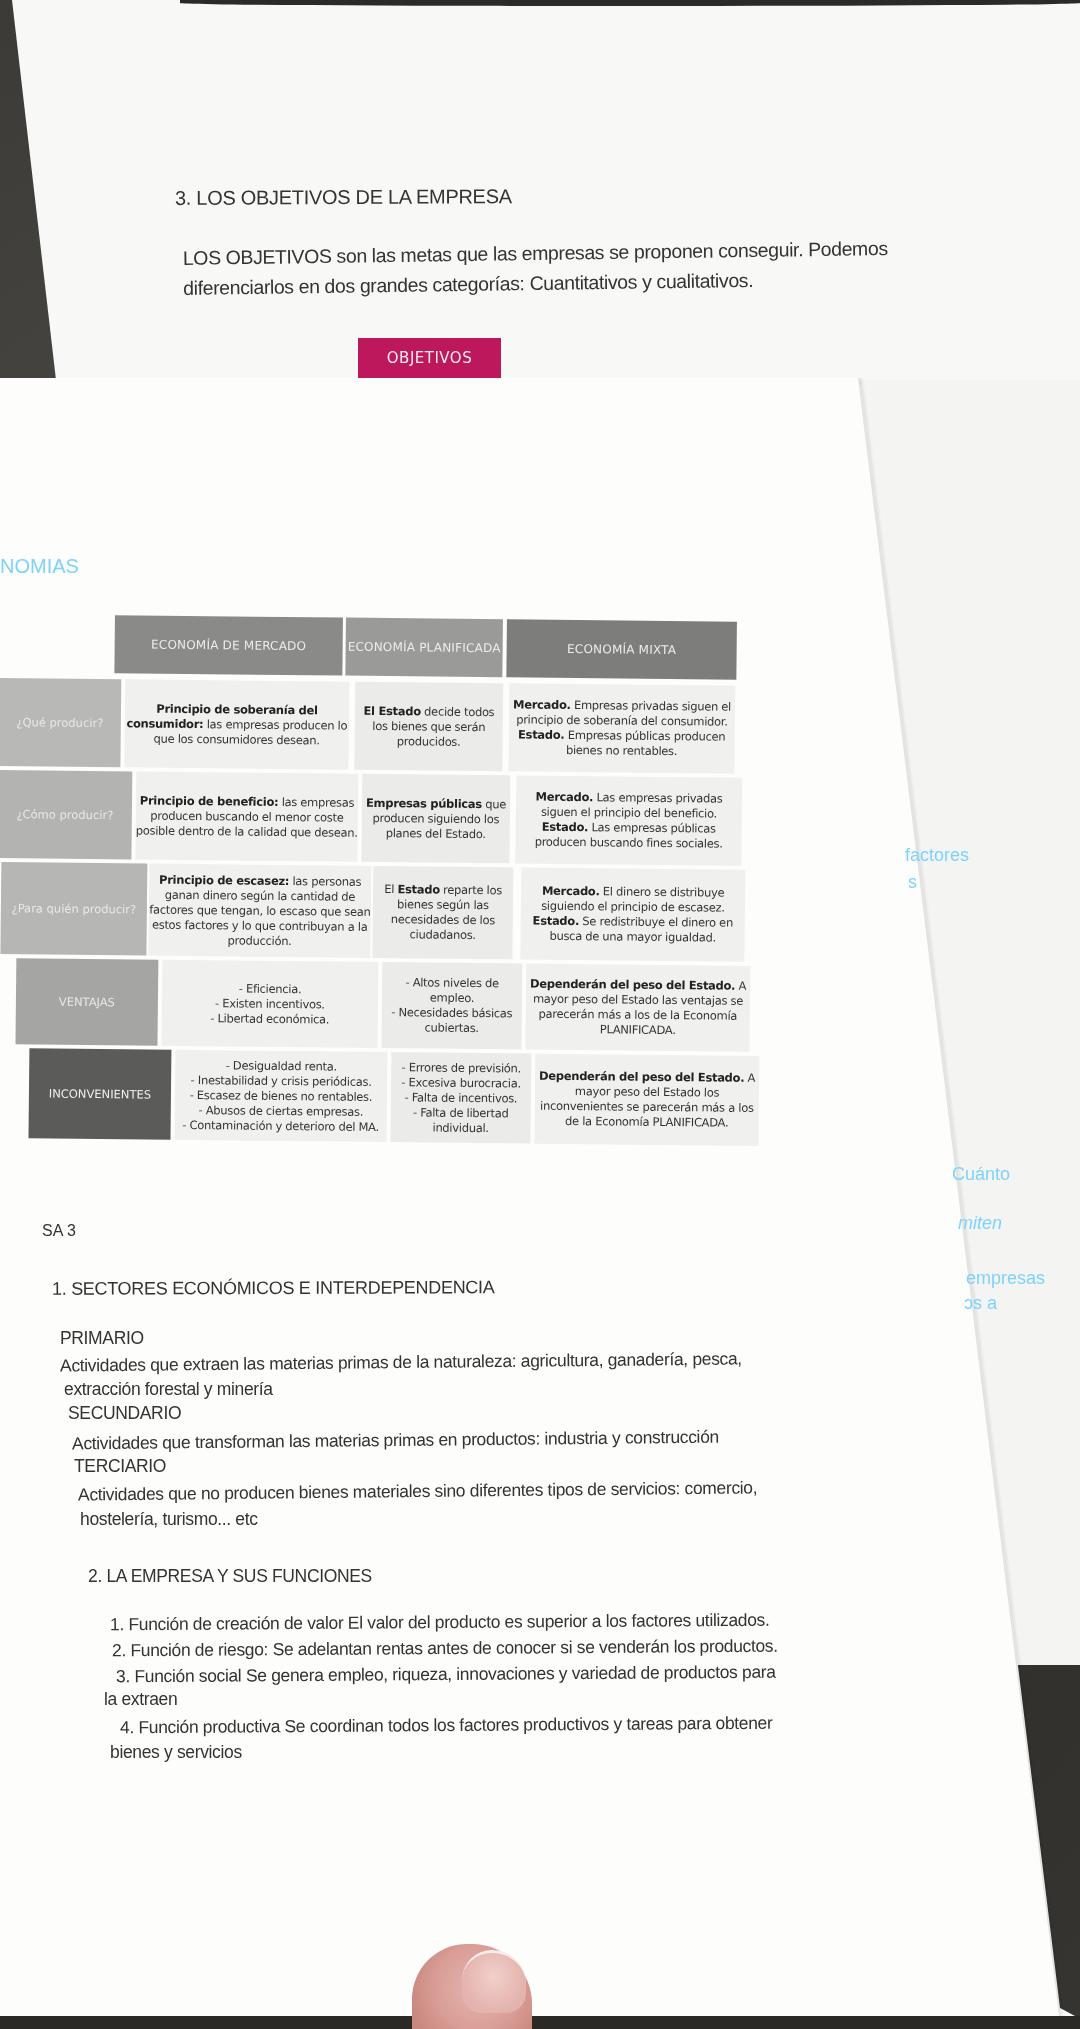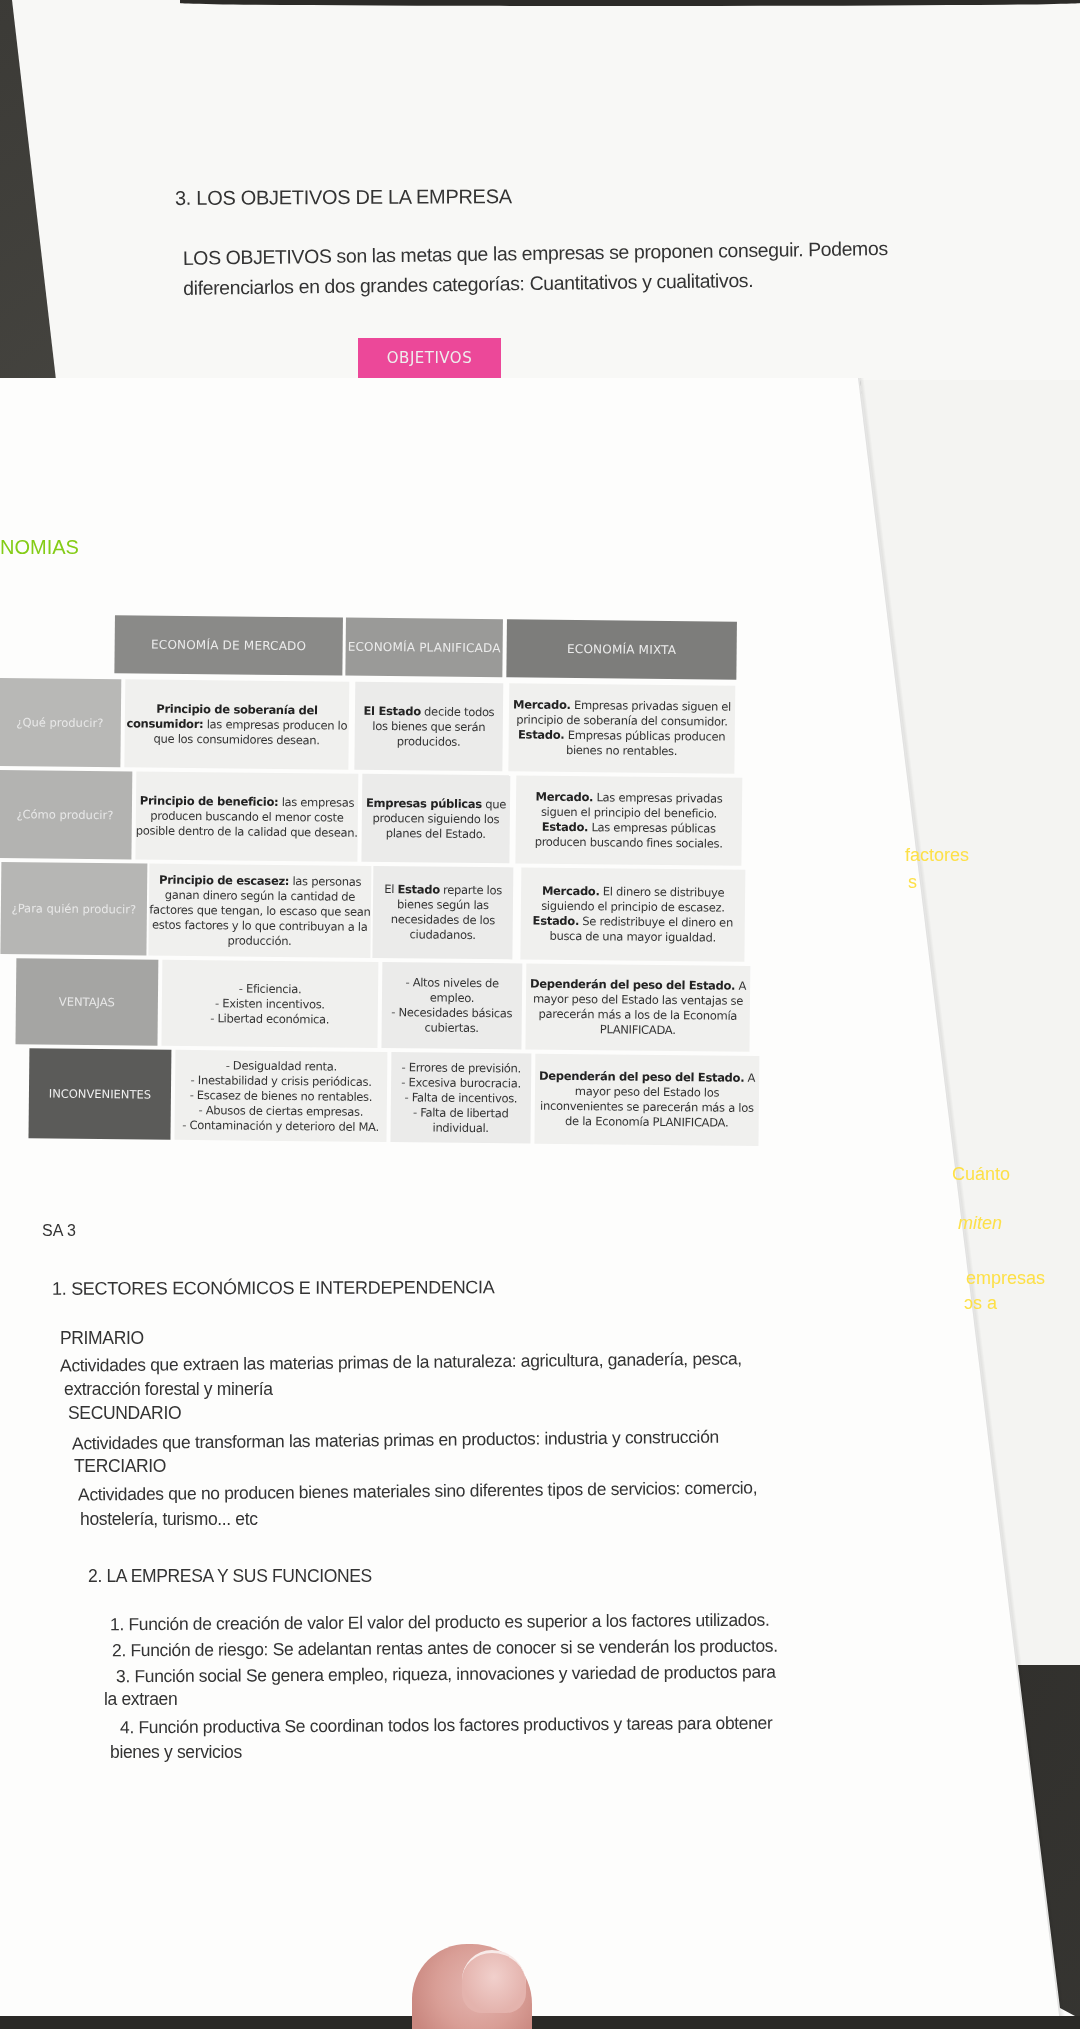--- a/index.html
+++ b/index.html
@@ -42,24 +42,24 @@
       position: absolute; left: 858px; top: 378px; width: 6px; height: 1640px;
       background: linear-gradient(90deg, rgba(0,0,0,0.12), transparent);
       transform-origin: top left; transform: skewX(7deg);
     }
     .text { position: absolute; white-space: nowrap; }
     .arial { font-family: "Liberation Sans", sans-serif; color: #333; }
     .h-obj { left: 175px; top: 186px; font-size: 20px; letter-spacing: -0.3px; transform: rotate(-0.3deg); }
     .p-obj { left: 183px; top: 238px; font-size: 19.5px; line-height: 30px; letter-spacing: -0.4px; transform: rotate(-0.8deg); }
     .btn-obj {
       position: absolute; left: 358px; top: 338px; width: 143px; height: 40px;
-      background: #ec4899; color: #eee; font-size: 15px; font-family: "DejaVu Sans", sans-serif;
+      background: #be185d; color: #eee; font-size: 15px; font-family: "DejaVu Sans", sans-serif;
       display: flex; align-items: center; justify-content: center; letter-spacing: 0.5px;
     }
-    .nomias { left: 0; top: 536px; font-size: 20px; color: #84cc16; }
+    .nomias { left: 0; top: 555px; font-size: 20px; color: #7dd3fc; }
 
     
     .tbl { position: absolute; left: 0; top: 612px; width: 800px; height: 530px; transform: rotate(0.6deg); transform-origin: top left; }
     .th {
       position: absolute; top: 2px; height: 58px; color: #ececec; font-size: 12px;
       font-family: "DejaVu Sans", sans-serif; display: flex; align-items: center; justify-content: center;
       letter-spacing: 0.2px;
     }
     .rh {
       position: absolute; color: #e8e8e8; font-size: 11.5px; font-family: "DejaVu Sans", sans-serif;
@@ -71,21 +71,21 @@
       display: flex; align-items: center; justify-content: center; flex-direction: column;
       letter-spacing: -0.3px;
     }
     .cell-bg { background: #f0f0ee; }
     .cell-bg2 { background: #ebebea; }
     .cell b { font-weight: bold; color: #222; }
 
     .sa3 { left: 42px; top: 1222px; font-size: 16px; }
     .h-sect { left: 52px; top: 1278px; font-size: 18px; letter-spacing: -0.3px; transform: rotate(-0.2deg); }
     .body-t { font-size: 17.5px; letter-spacing: -0.35px; }
-    .right-frag { font-size: 18px; color: #fde047; }
+    .right-frag { font-size: 18px; color: #7dd3fc; }
     .thumb {
       position: absolute; left: 412px; top: 1944px; width: 120px; height: 110px;
       background: radial-gradient(ellipse at 55% 40%, #e5b7b2 0, #d99e96 45%, #c9877f 75%);
       border-radius: 55px 60px 10px 10px;
     }
     .nail {
       position: absolute; left: 462px; top: 1950px; width: 64px; height: 60px;
       background: radial-gradient(ellipse at 50% 40%, #f1d0cc 0, #e4b3ad 70%);
       border-radius: 30px 34px 20px 20px; border-top: 3px solid #f8ebe9;
     }

